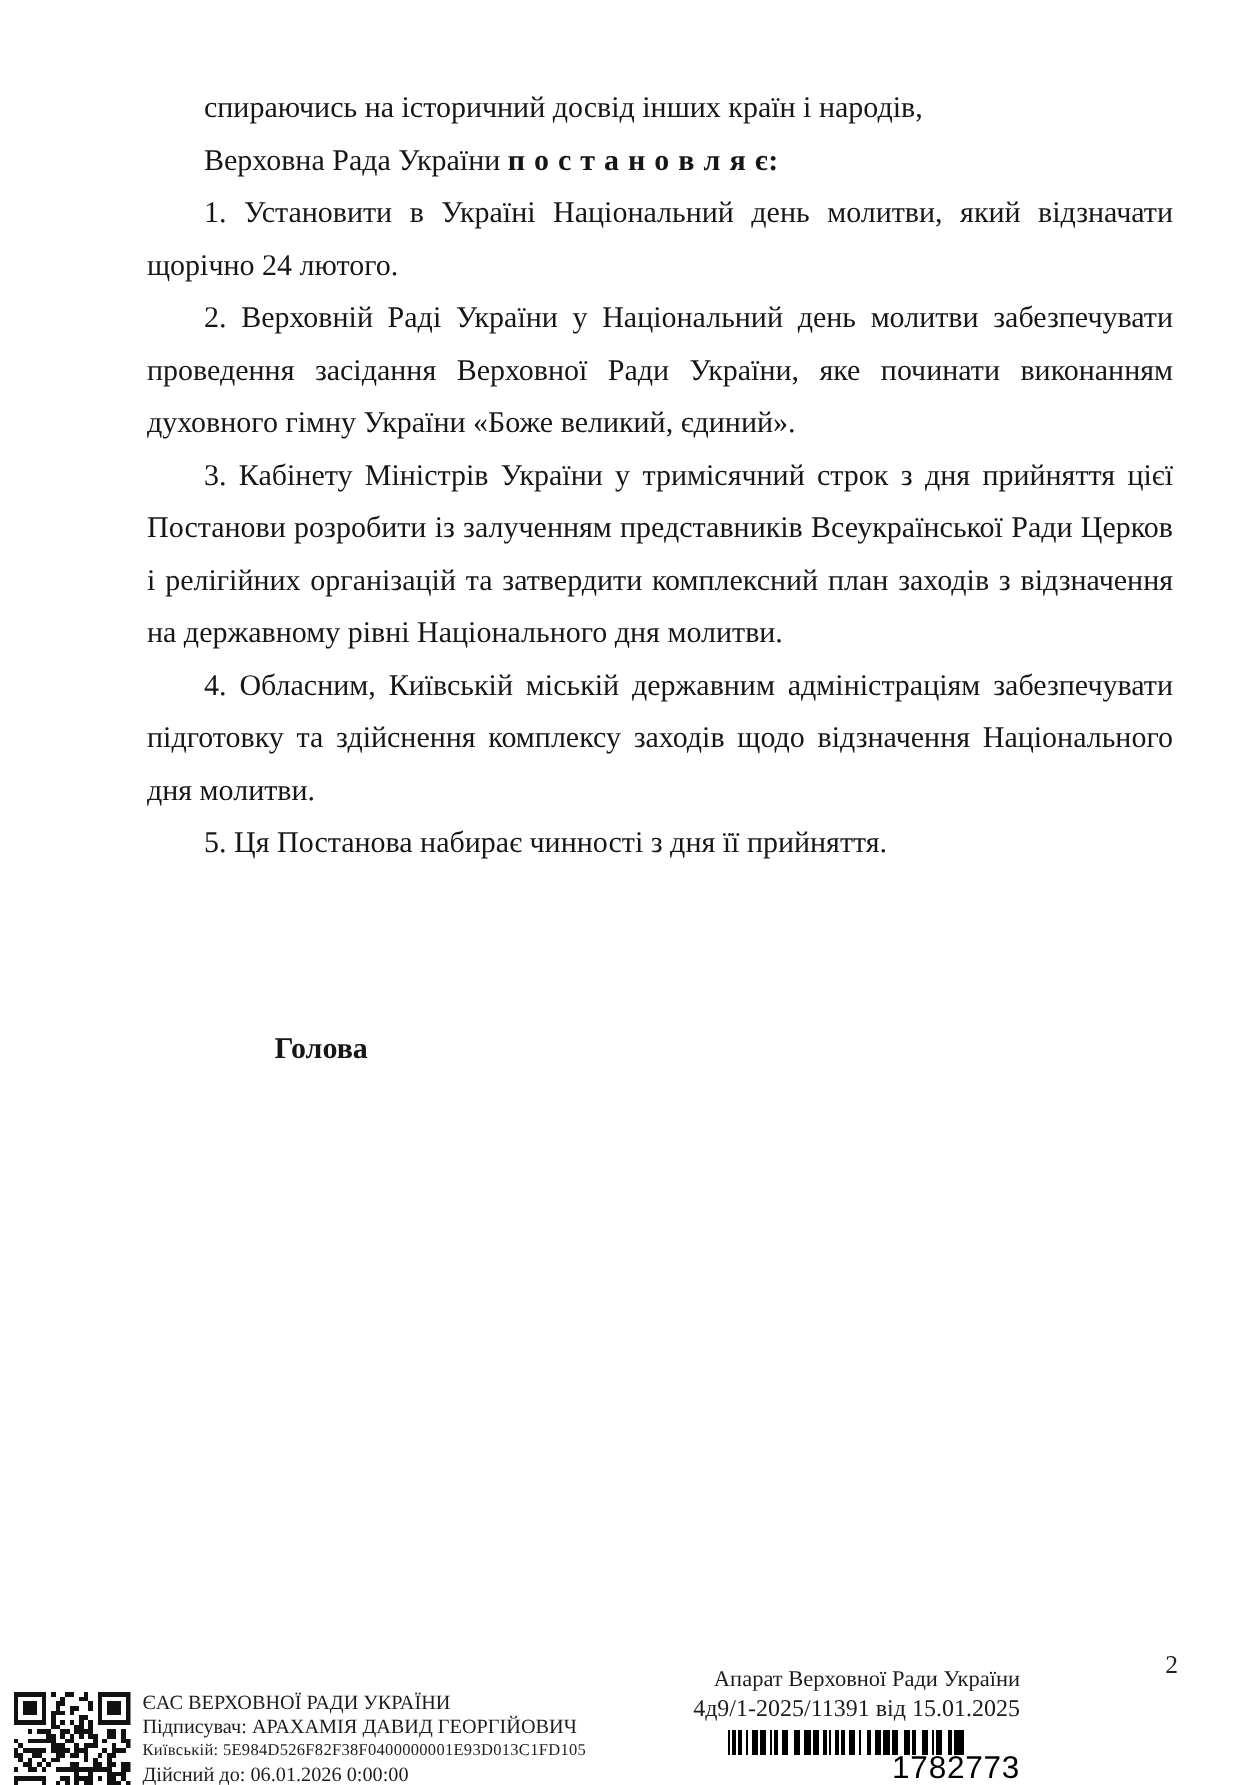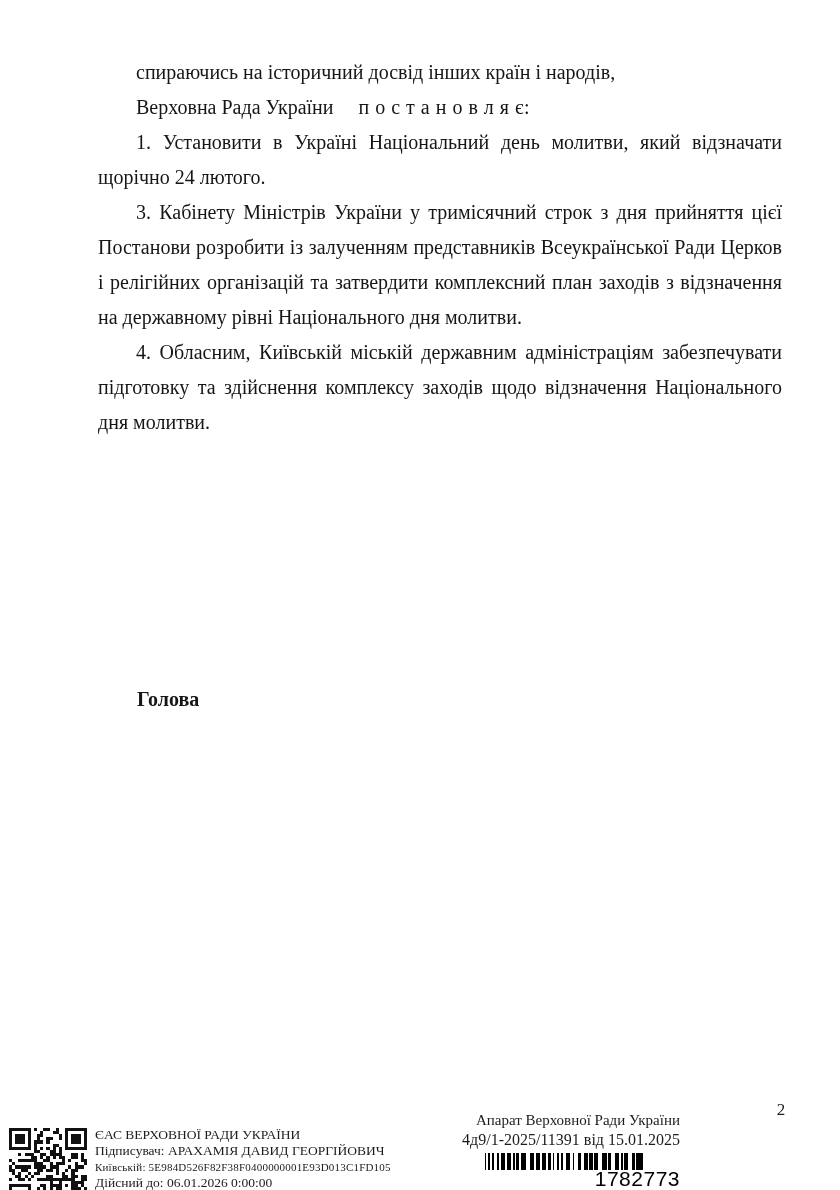--- a/index.html
+++ b/index.html
@@ -9,27 +9,27 @@
     font-family:"Liberation Serif","DejaVu Serif",serif;
     color:#161616;
     overflow:hidden;
   }
   .doc-body {
     position:absolute; left:98px; top:55px; width:684px;
     font-size:20px; line-height:35px; text-align:justify;
   }
   .doc-body p { margin:0; text-indent:38px; }
   .p-first { margin-top:30px; }
-  .resolve b { font-weight:normal; letter-spacing:0.5px;margin-left:20px; }
+  .resolve b { font-weight:bold; letter-spacing:0.5px; }
 
   .signature {
     position:absolute; left:98px; top:688px;
     font-size:20px; font-weight:bold; line-height:23px;
   }
-  .sig-l1 { margin-left:39px; }
+  .sig-l1 { margin-left:85px; }
   .sig-l2 { word-spacing:3px; }
 
   .stamp { position:absolute; left:0; top:1119px; width:440px; height:95px; }
   .qr { position:absolute; left:9px; top:9px; width:78px; height:78px; fill:#111; shape-rendering:crispEdges; }
   .stamp-text { position:absolute; left:95px; top:8px; width:340px; font-size:13.5px; line-height:16px; color:#1c1c1c; }
   .stamp-text .cert { font-size:11px; letter-spacing:0.2px; }
 
   .doc-ref { position:absolute; left:448px; top:1110px; width:232px; text-align:right; font-size:15px; line-height:20px; color:#1c1c1c; }
   .doc-ref .ref-num { font-size:16px; }
   .barcode { display:block; margin:3px auto 0; width:158px; height:17px; fill:#000; shape-rendering:crispEdges; }
@@ -37,22 +37,24 @@
 
   .page-num { position:absolute; left:766px; top:1100px; width:30px; text-align:center; font-size:17px; color:#222; }
 </style>
 </head>
 <body>
 
 <main class="doc-body">
   <p class="intro">спираючись на історичний досвід інших країн і народів,</p>
   <p class="resolve"><span>Верховна Рада України</span> <b>п о с т а н о в л я є:</b></p>
   <p class="p-first">1. Установити в Україні Національний день молитви, який відзначати щорічно 24 лютого.</p>
+  <p>2. Верховній Раді України у Національний день молитви забезпечувати проведення засідання Верховної Ради України, яке починати виконанням духовного гімну України «Боже великий, єдиний».</p>
   <p>3. Кабінету Міністрів України у тримісячний строк з дня прийняття цієї Постанови розробити із залученням представників Всеукраїнської Ради Церков і релігійних організацій та затвердити комплексний план заходів з відзначення на державному рівні Національного дня молитви.</p>
   <p>4. Обласним, Київській міській державним адміністраціям забезпечувати підготовку та здійснення комплексу заходів щодо відзначення Національного дня молитви.</p>
+  <p>5. Ця Постанова набирає чинності з дня її прийняття.</p>
 </main>
 
 <div class="signature">
   <div class="sig-l1">Голова</div>
 </div>
 
 <div class="stamp">
   <svg id="qr" class="qr" viewBox="0 0 25 25">
       <rect x="0" y="0" width="1" height="1"></rect>
       <rect x="1" y="0" width="1" height="1"></rect>

